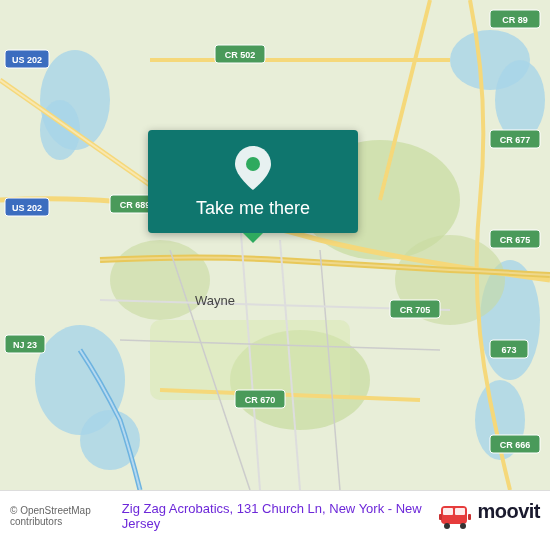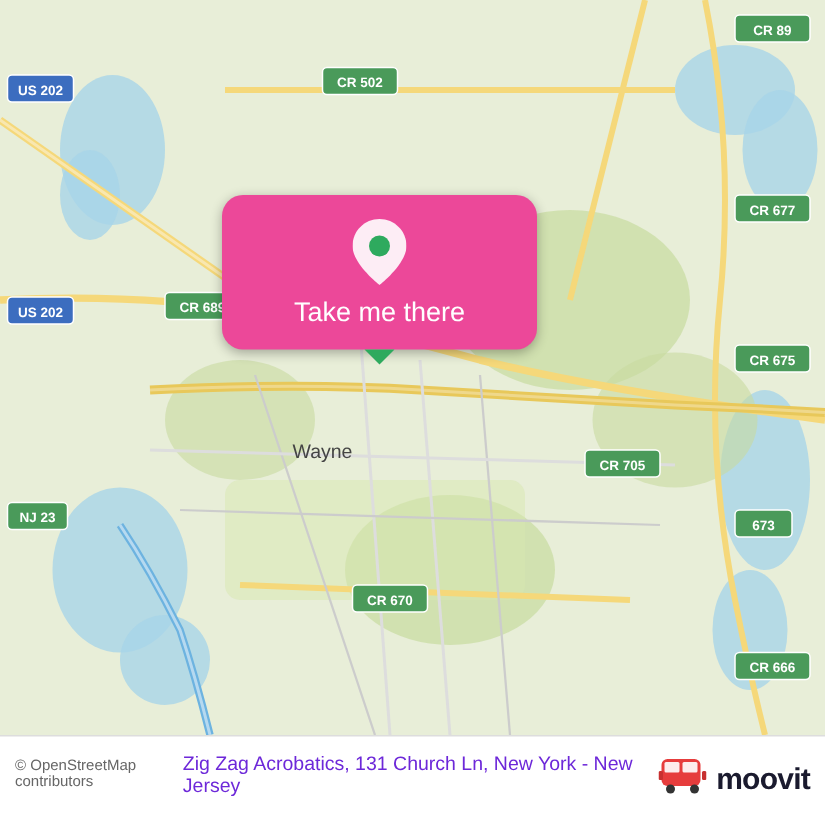--- a/index.html
+++ b/index.html
@@ -24,22 +24,22 @@
       width: 100%;
       height: 100%;
     }
 
     
     #popup-button {
       position: absolute;
       top: 130px;
       left: 148px;
       width: 210px;
-      background-color: #ec4899;
-      border-radius: 14px;
+      background-color: #0f766e;
+      border-radius: 4px;
       display: flex;
       flex-direction: column;
       align-items: center;
       padding: 16px 20px 14px 20px;
       cursor: pointer;
       box-shadow: 0 2px 8px rgba(0,0,0,0.3);
       z-index: 10;
     }
 
     #popup-button::after {
@@ -87,21 +87,21 @@
 
     #location-info {
       font-size: 13px;
       color: #6d28d9;
       flex: 3;
       padding-left: 6px;
     }
 
     #moovit-logo {
       display: flex;
-      align-items: flex-end;
+      align-items: flex-start;
       gap: 6px;
       flex-shrink: 0;
     }
 
     .moovit-bus {
       width: 32px;
       height: 32px;
     }
 
     .moovit-text {

